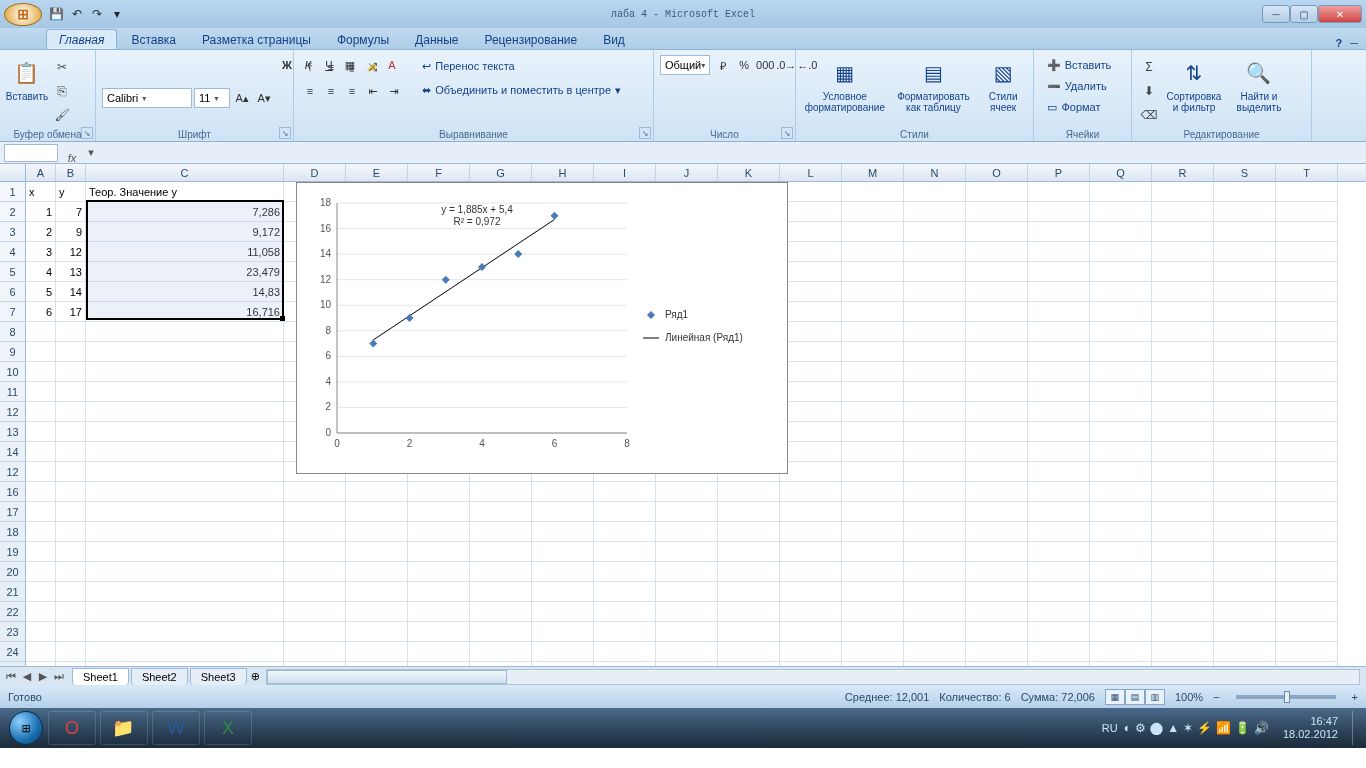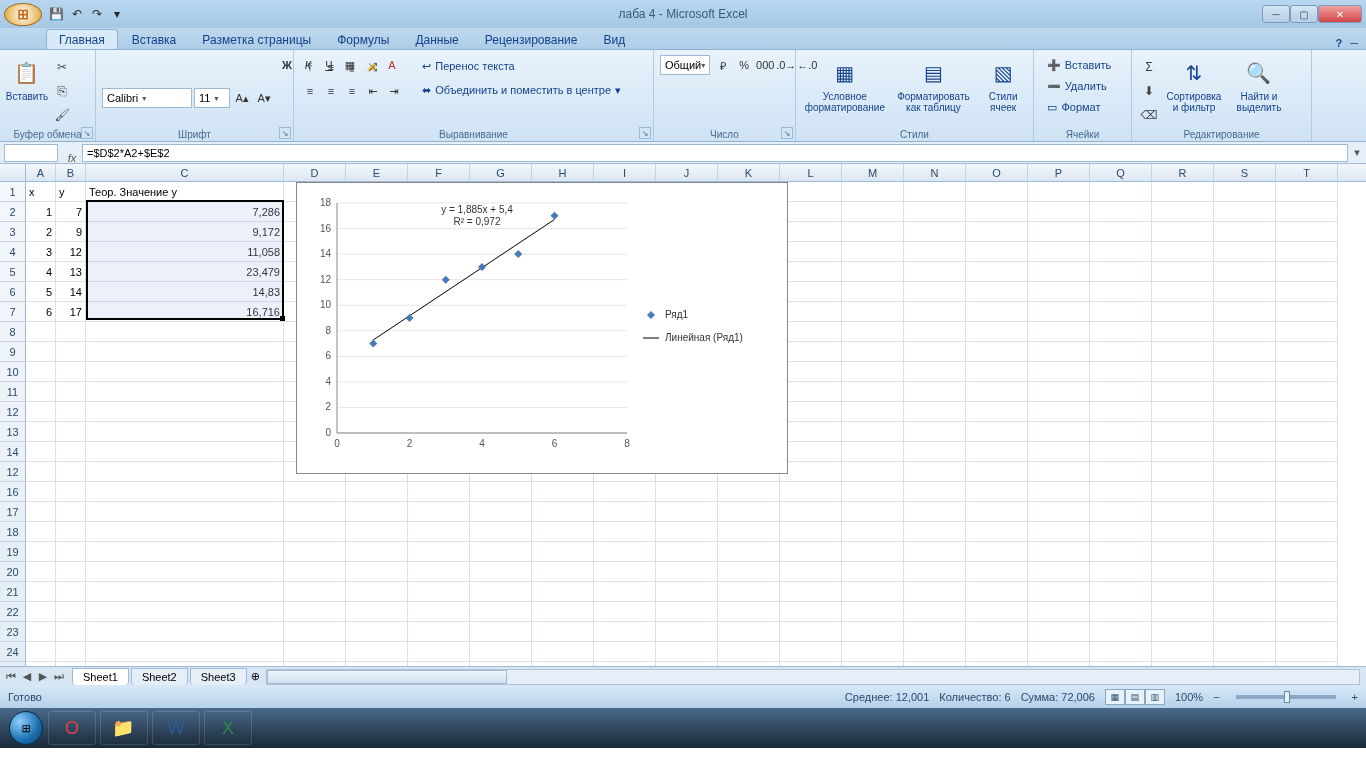--- a/index.html
+++ b/index.html
@@ -3,29 +3,29 @@
 <meta charset="utf-8">
 <style>
 * { margin: 0; padding: 0; box-sizing: border-box; font-family: "Segoe UI", Tahoma, sans-serif; }
 body { width: 1366px; height: 768px; overflow: hidden; background: #fff; font-size: 11px; user-select: none; }
 
 
 .titlebar { height: 28px; background: linear-gradient(#b8d6f0,#a6c7e3); display: flex; align-items: center; padding: 0 4px; position: relative; }
 .office-btn { width: 38px; height: 23px; background: radial-gradient(circle,#fff,#e0a030); border-radius: 50%; border: 1px solid #a07020; margin-right: 6px; display:flex;align-items:center;justify-content:center;font-weight:bold;color:#c07020;font-size:14px; }
 .qat { display: flex; gap: 2px; }
 .qat-btn { width: 18px; height: 18px; display: flex; align-items: center; justify-content: center; opacity: .8; font-size: 12px; }
-.title-text { position: absolute; left: 50%; transform: translateX(-50%); color: #3b5a7a; font-size: 12px; }
+.title-text { position: absolute; left: 50%; transform: translateX(-50%); color: #3b5a7a; font-size: 10px; font-family: Liberation Mono, monospace; }
 .win-controls { margin-left: auto; display: flex; gap: 0; }
 .win-btn { width: 28px; height: 18px; background: linear-gradient(#d6e6f5,#b5cde4); border: 1px solid #7a9bbd; border-radius: 3px; display: flex; align-items: center; justify-content: center; font-size: 10px; color:#2c4a6a; }
 .win-close { background: linear-gradient(#f1a0a0,#d04545); color:#fff; width: 44px; }
 
 
 .ribbon-tabs { height: 22px; background: linear-gradient(#bfd9f0,#aecde6); display: flex; align-items: flex-end; padding-left: 46px; gap: 2px; border-bottom: 1px solid #8db2d6; }
 .tab { padding: 3px 12px 2px; color: #15428b; font-size: 12px; cursor: pointer; }
-.tab.active { background: #d8e9f8; border: 1px solid #8db2d6; border-bottom: none; border-radius: 3px 3px 0 0; }
+.tab.active { background: #d8e9f8; border: 1px solid #8db2d6; border-bottom: none; border-radius: 3px 3px 0 0; font-style: italic; }
 .help-icon { margin-left: auto; margin-right: 6px; color:#15428b;font-weight:bold; }
 .min-ribbon { color:#15428b; margin-right: 8px; }
 
 
 .ribbon { height: 92px; background: linear-gradient(#e8f2fb,#cfe3f5); display: flex; border-bottom: 1px solid #8db2d6; }
 .group { border-right: 1px solid #b0cce5; padding: 3px 6px 0; display: flex; flex-direction: column; position: relative; }
 .group-label { position: absolute; bottom: 1px; left: 0; right: 0; text-align: center; font-size: 10px; color: #4a6a8a; }
 .group-body { flex: 1; display: flex; gap: 3px; }
 .big-btn { width: 42px; display: flex; flex-direction: column; align-items: center; justify-content: flex-start; padding-top: 4px; font-size: 10px; color: #15428b; text-align:center; line-height:1.1; }
 .big-btn .ico { width: 32px; height: 32px; margin-bottom: 2px; display:flex;align-items:center;justify-content:center;font-size:20px; }
@@ -277,21 +277,20 @@
           <span>Найти и выделить</span>
         </div>
     </div>
     <div class="group-label">Редактирование</div>
   </div>
 </div>
 
 <div class="fbar">
   <div class="namebox"></div>
   <div class="fx">fx</div>
-  <div class="formula-input">=$D$2*A2+$E$2</div>
   <div class="fbar-expand">▾</div>
 </div>
 
 <div class="grid-area">
   <div class="col-headers">
     <div class="corner"></div>
     <div id="colheaders" style="display: flex;">
         <div class="ch colw-A">A</div>
         <div class="ch colw-B">B</div>
         <div class="ch colw-C">C</div>
@@ -982,13 +981,32 @@
 </div>
 
 <div class="taskbar">
   <div class="start">
       <div class="start-orb">⊞</div>
     </div>
   <div class="task-btn" style="color:#e04040">O</div>
   <div class="task-btn">📁</div>
   <div class="task-btn" style="color:#2a5aa0">W</div>
   <div class="task-btn" style="color:#2a8a4a">X</div>
+  <div class="tray">
+    <span>RU</span>
+    <div class="tray-icons">
+      <span>◐</span>
+        <span>⚙</span>
+      <span>⬤</span>
+        <span>▲</span>
+      <span>✶</span>
+        <span>⚡</span>
+      <span>📶</span>
+        <span>🔋</span>
+      <span>🔊</span>
+    </div>
+    <div class="clock">
+      <div>16:47</div>
+        <div>18.02.2012</div>
+    </div>
+    <div style="width:8px;height:34px;border-left:1px solid rgba(255,255,255,.3)"></div>
+  </div>
 </div>
 
 </body></html>

